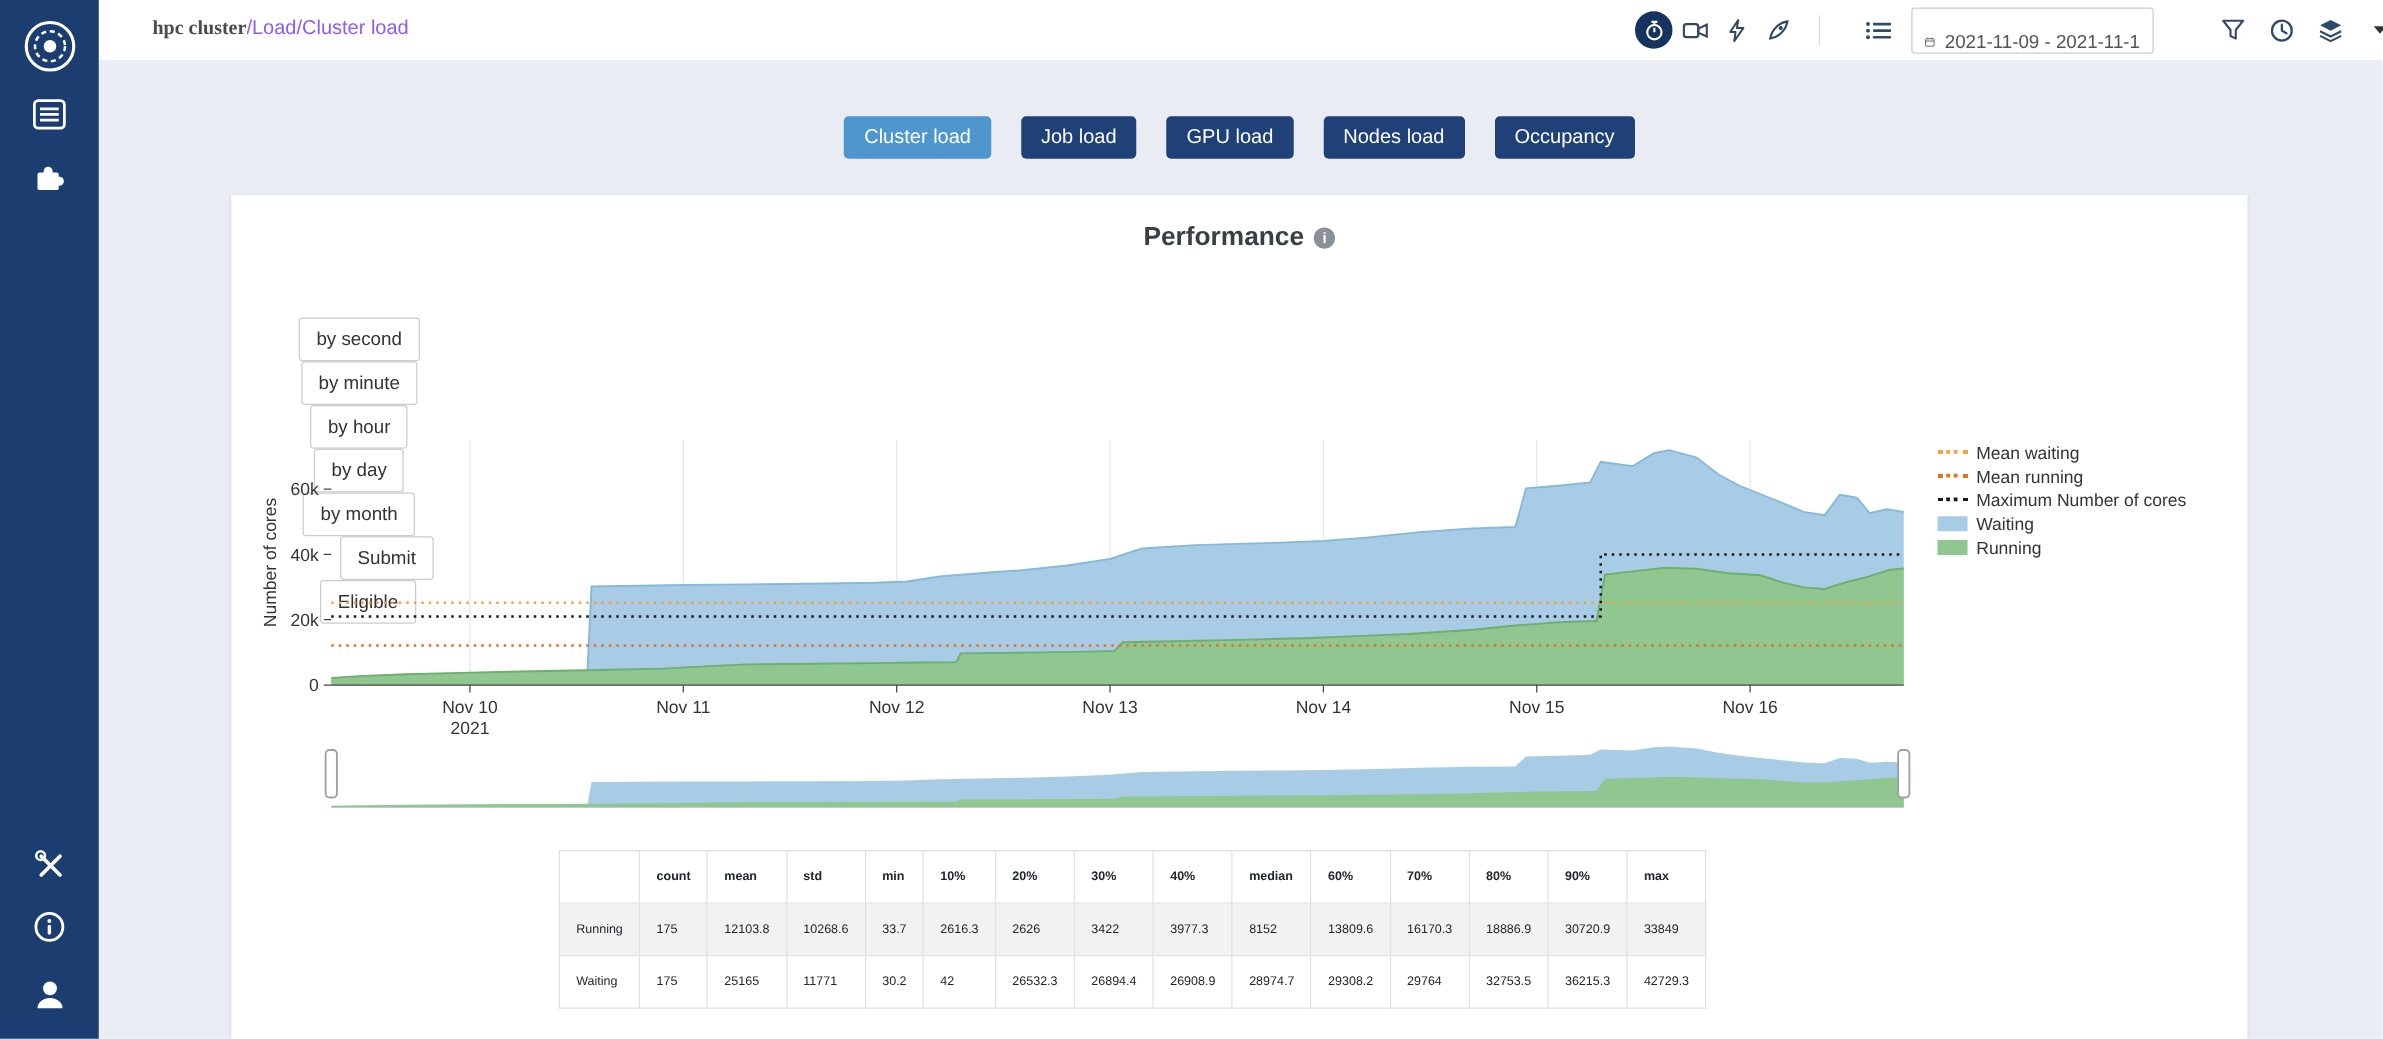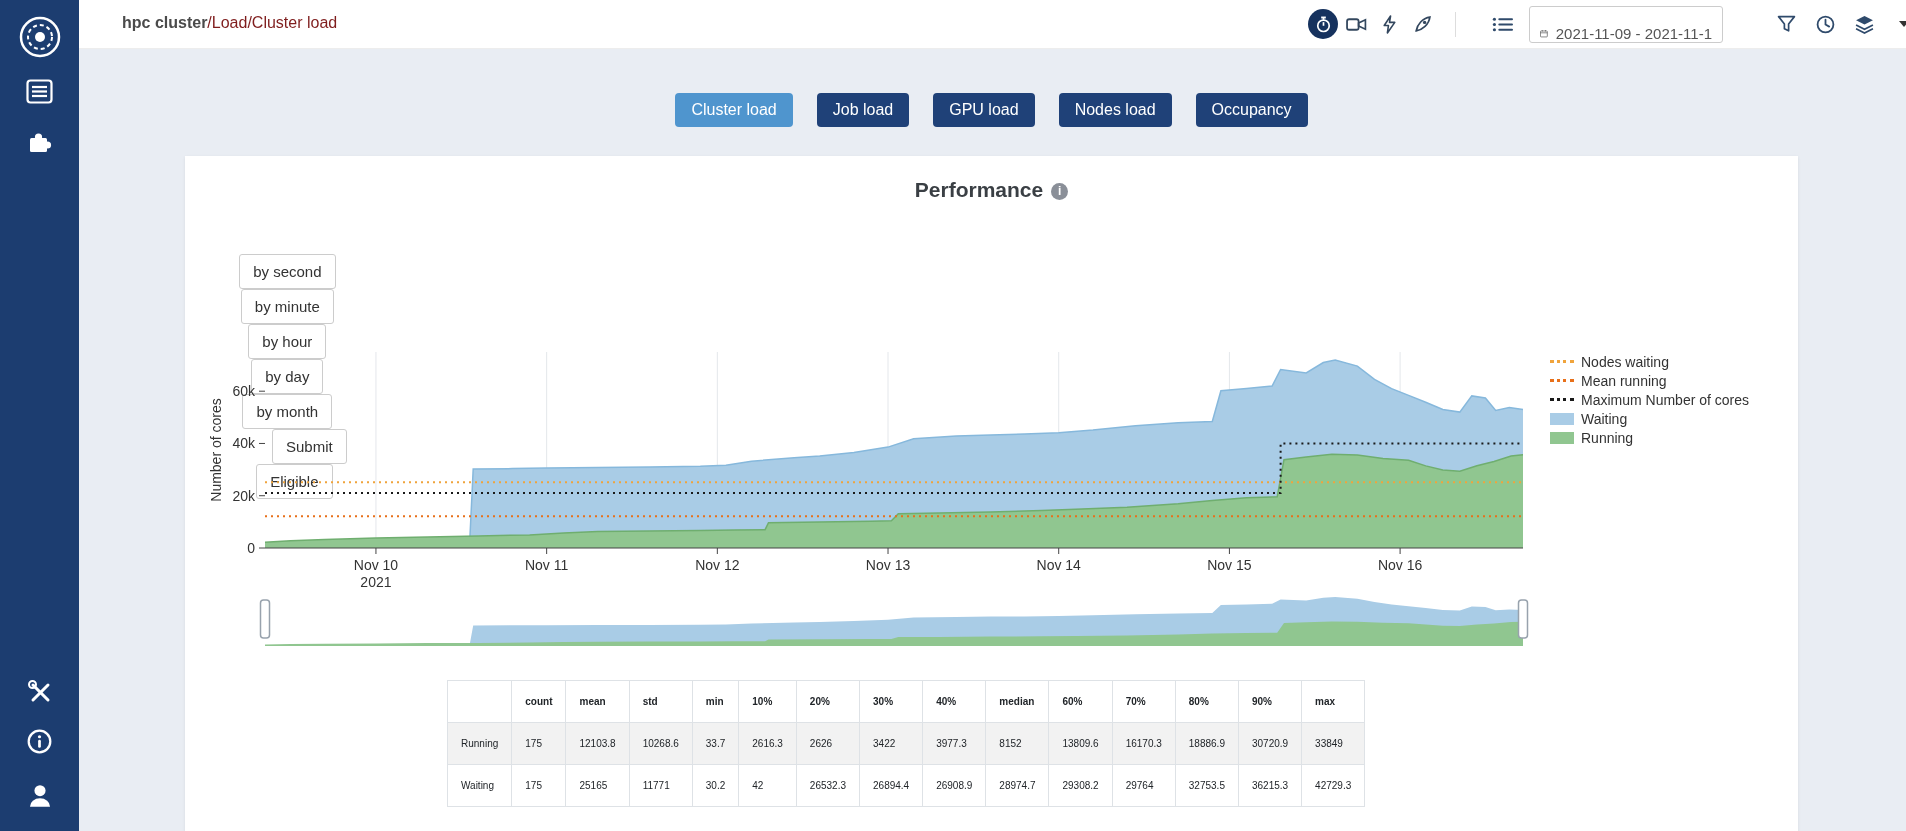--- a/index.html
+++ b/index.html
@@ -5,22 +5,22 @@
   * { box-sizing: border-box; margin: 0; padding: 0; }
   html, body { width: 1906px; height: 831px; overflow: hidden; font-family: "Liberation Sans", sans-serif; background: #ffffff; }
 
   
   .sidebar { position: absolute; left: 0; top: 0; width: 79px; height: 831px; background: #1c3d70; z-index: 10; }
   .side-icon { position: absolute; left: 0; width: 79px; display: flex; justify-content: center; align-items: center; cursor: pointer; }
 
   
   .header { position: absolute; left: 79px; top: 0; width: 1827px; height: 49px; background: #fff; border-bottom: 1px solid #ededed; }
   .breadcrumb { position: absolute; left: 43px; top: 14px; font-size: 16px; }
-  .breadcrumb .bold { font-weight: bold; color: #4b4b4b; }
-  .breadcrumb .rest { color: #7f1d1d; }
+  .breadcrumb .bold { font-weight: bold; color: #4b4b4b; font-family: Liberation Serif, serif; }
+  .breadcrumb .rest { color: #8b5cf6; }
   .hicon { position: absolute; top: 9px; width: 30px; height: 30px; display: flex; align-items: center; justify-content: center; cursor: pointer; }
   .hicon-active { background: #16325e; border-radius: 50%; }
   .hdivider { position: absolute; top: 12px; width: 1px; height: 25px; background: #ddd; }
   .datebox { position: absolute; left: 1450px; top: 6px; width: 194px; height: 37px; border: 1px solid #ccc; border-radius: 3px; background: #fff; display: flex; align-items: flex-end; padding: 0 10px; gap: 8px; cursor: pointer; }
   .datebox span { font-size: 15px; color: #555; white-space: nowrap; }
 
   
   .content { position: absolute; left: 79px; top: 49px; width: 1827px; height: 782px; background: #e9edf3; overflow: hidden; }
 
   .tabs-row { position: absolute; left: 106px; top: 44px; width: 1613px; display: flex; justify-content: center; gap: 24px; }
@@ -252,21 +252,21 @@
         <line x1="74" y1="107.46666666666667" x2="80" y2="107.46666666666667" stroke="#444" stroke-width="1"></line>
         <text x="70" y="112.46666666666667" text-anchor="end" font-size="14" fill="#333">40k</text>
         <line x1="74" y1="55.19999999999999" x2="80" y2="55.19999999999999" stroke="#444" stroke-width="1"></line>
         <text x="70" y="60.19999999999999" text-anchor="end" font-size="14" fill="#333">60k</text>
         <text x="36" y="114" text-anchor="middle" font-size="14" fill="#333" transform="rotate(-90 36 114)">Number of cores</text>
       </svg>
 
     <div class="legend" id="chart-legend">
         <div class="legend-item">
           <span class="sw-dotted" style="border-top-color: rgb(240, 164, 60);"></span>
-          <span class="lbl">Nodes waiting</span>
+          <span class="lbl">Mean waiting</span>
         </div>
         <div class="legend-item">
           <span class="sw-dotted" style="border-top-color: rgb(232, 112, 26);"></span>
           <span class="lbl">Mean running</span>
         </div>
         <div class="legend-item">
           <span class="sw-dotted" style="border-top-color: rgb(26, 26, 26);"></span>
           <span class="lbl">Maximum Number of cores</span>
         </div>
         <div class="legend-item">

